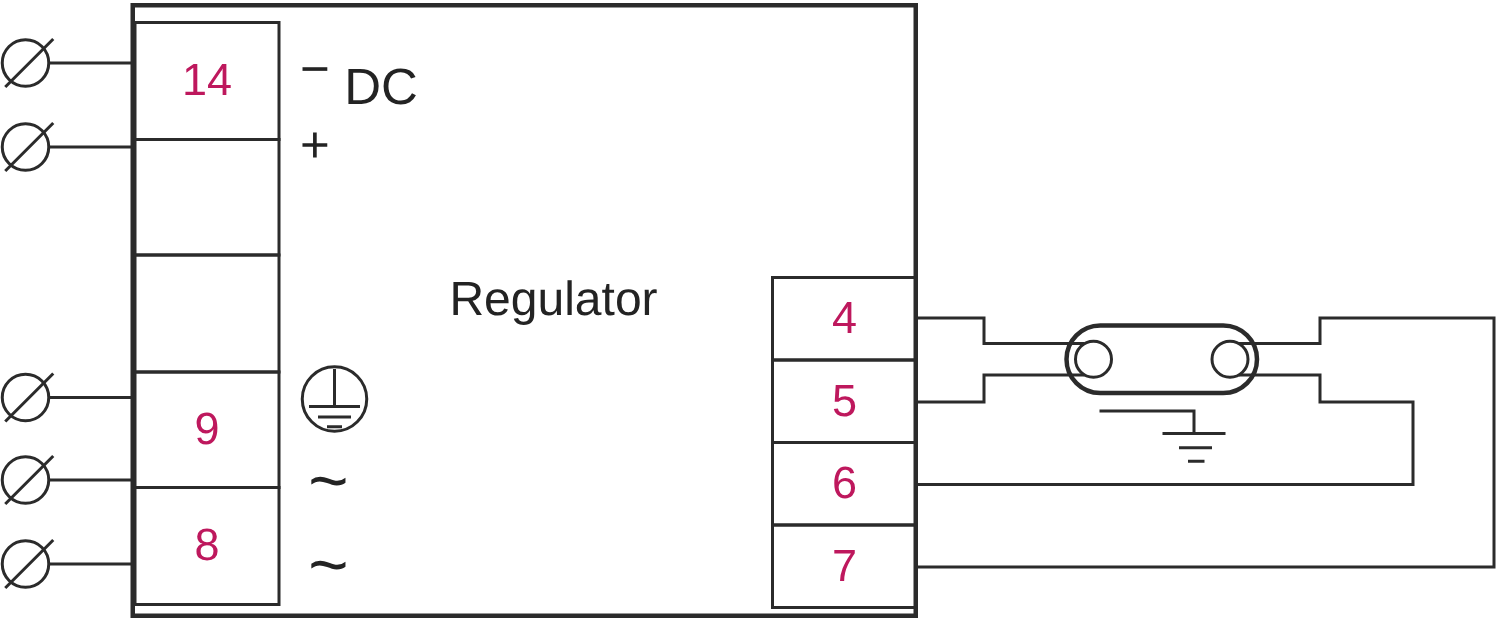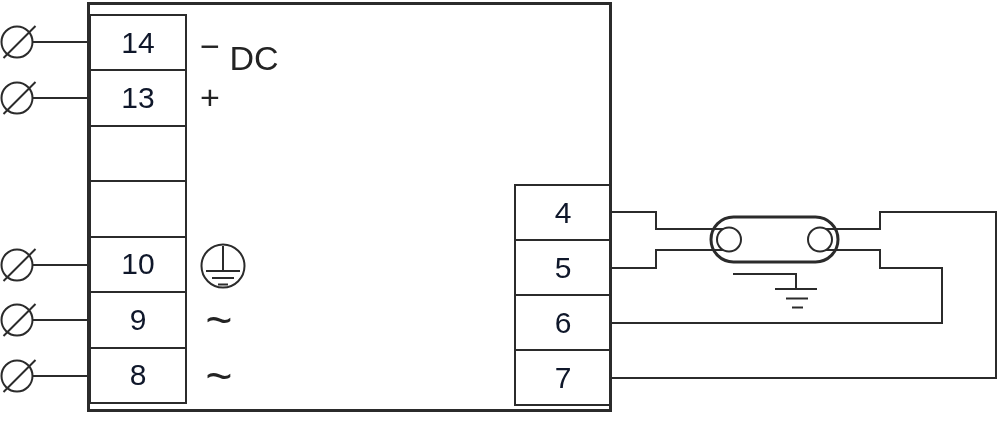--- a/index.html
+++ b/index.html
@@ -29,21 +29,21 @@
   .tcol.left  { left: 89px;  top: 14px;  width: 98px; height: 390px; }
   .tcol.right { left: 514px; top: 184px; width: 98px; height: 222px; }
   .tcell {
     flex: 1 1 0;
     border: 2px solid #2b2b2b;
     margin-top: -2px;
     display: flex;
     align-items: center;
     justify-content: center;
     font-size: 30px;
-    color: #0f172a;
+    color: #be185d;
     background: transparent;
   }
   .tcell:first-child { margin-top: 0; }
   .sym {
     position: absolute;
     transform: translate(-50%, -50%);
     white-space: nowrap;
     color: #232323;
     line-height: 1;
   }
@@ -116,30 +116,24 @@
     </g>
   </svg>
 
   <div class="outer-box"></div>
 
   <div class="tcol left">
     <div class="tcell">
       <span>14</span>
     </div>
     <div class="tcell">
-      <span>13</span>
-    </div>
-    <div class="tcell">
       <span></span>
     </div>
     <div class="tcell">
       <span></span>
-    </div>
-    <div class="tcell">
-      <span>10</span>
     </div>
     <div class="tcell">
       <span>9</span>
     </div>
     <div class="tcell">
       <span>8</span>
     </div>
   </div>
 
   <div class="tcol right">
@@ -153,16 +147,17 @@
       <span>6</span>
     </div>
     <div class="tcell">
       <span>7</span>
     </div>
   </div>
 
   <span class="sym minus">−</span>
   <span class="sym dc">DC</span>
   <span class="sym plus">+</span>
+  <span class="sym regulator">Regulator</span>
   <span class="sym tilde9">~</span>
   <span class="sym tilde8">~</span>
 
 </div>
 
 </body></html>

